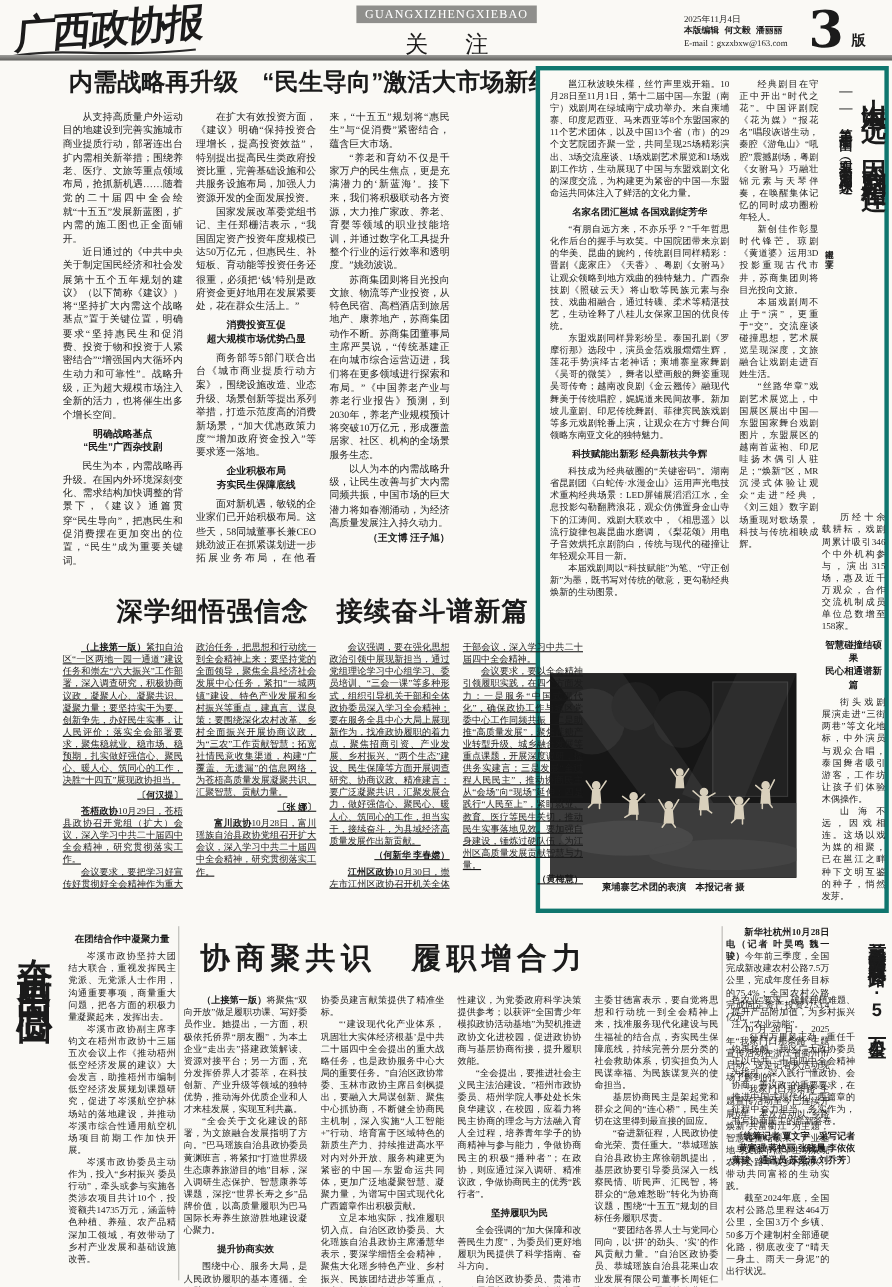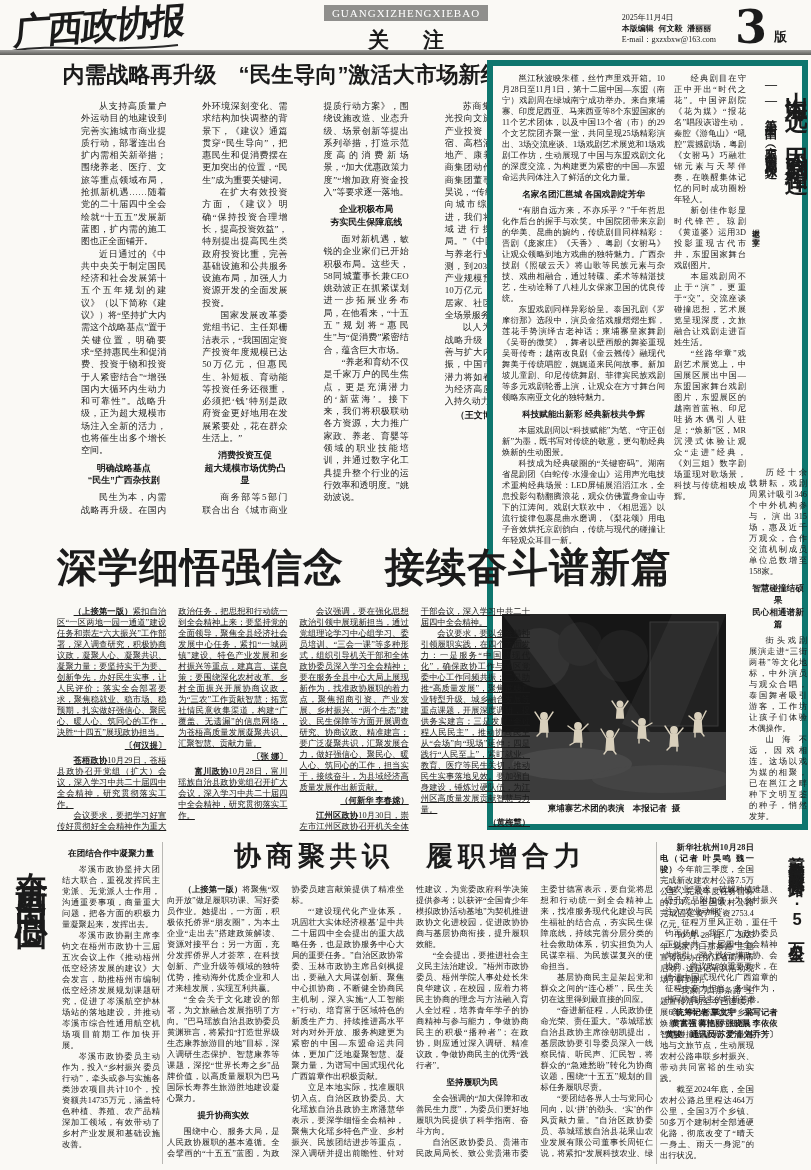--- a/index.html
+++ b/index.html
@@ -5,67 +5,67 @@
   html,body{margin:0;padding:0;background:#d9d8d4;}
   .page{position:relative;width:811px;height:1170px;background:#faf9f5;color:#1b1b1b;overflow:hidden;
         font-family:"Liberation Serif","DejaVu Serif",serif;}
   
   .logo{position:absolute;left:14px;top:2px;font-family:"DejaVu Serif",serif;font-weight:bold;
         font-size:36px;letter-spacing:-2px;transform:rotate(-4deg) skewX(-9deg);white-space:nowrap;}
   .logo-flourish{position:absolute;left:8px;top:42px;width:175px;height:12px;}
   .mast-center{position:absolute;left:300px;top:3px;width:212px;text-align:center;}
   .mast-roman{display:inline-block;background:#8f8f8c;color:#fff;font-size:11px;line-height:14px;
         padding:1px 8px;letter-spacing:1px;font-family:Liberation Serif, serif;}
-  .mast-section{margin-top:5px;font-size:21px;font-weight:bold;letter-spacing:14px;padding-left:14px;
+  .mast-section{margin-top:5px;font-size:21px;font-weight:normal;letter-spacing:14px;padding-left:14px;
         font-family:"Liberation Sans","DejaVu Sans",sans-serif;}
   .mast-info{position:absolute;right:95px;top:12px;font-size:8px;line-height:11px;text-align:left;}
   .mast-info .b{font-weight:bold;font-family:Liberation Mono, monospace;}
   .page-num{position:absolute;right:44px;top:0px;font-family:"DejaVu Serif",serif;font-size:46px;font-weight:bold;}
   .page-ban{position:absolute;right:24px;top:28px;font-size:13px;font-weight:bold;}
   .rule{position:absolute;left:0;right:0;top:50px;height:5px;background:linear-gradient(to bottom,#a0a09d,#5d5d5a);}
   
   .blk{font-size:8.3px;line-height:11px;text-align:justify;margin:0;text-indent:2em;}
   .blk .lead{font-weight:bold;}
   .blk-h{font-weight:bold;text-align:center;text-indent:0;white-space:pre-line;margin:5px 0;
         font-family:"Liberation Sans","DejaVu Sans",sans-serif;font-size:8.6px;line-height:12px;}
   .blk-byline{text-align:right;text-indent:0;font-weight:bold;margin:2px 0 4px 0;}
   
   .top-article{position:absolute;left:57px;top:60px;width:473px;}
   .main-head{font-family:"Liberation Sans","DejaVu Sans",sans-serif;font-weight:bold;font-size:22px;
         text-align:center;margin:0;white-space:nowrap;}
   .top-cols{margin-top:10px;height:420px;column-count:4;column-gap:12px;column-fill:auto;}
-  .top-cols .blk{font-size:9px;line-height:12.3px;margin-left:24px;}
-  
-  .drama-box{position:absolute;left:487px;top:60px;width:321px;height:770px;border:6px solid #0f766e;
+  .top-cols .blk{font-size:9px;line-height:12.3px;}
+  
+  .drama-box{position:absolute;left:487px;top:60px;width:321px;height:770px;border:4px solid #0f766e;
         box-sizing:border-box;background:#fbfaf6;}
   .colA{position:absolute;left:9px;top:7px;width:163px;height:534px;overflow:hidden;}
   .colB{position:absolute;left:181px;top:7px;width:72px;height:534px;overflow:hidden;}
   .colC{position:absolute;left:256px;top:7px;width:58px;height:752px;overflow:hidden;}
   .vh{writing-mode:vertical-rl;text-orientation:upright;height:394px;}
   .vh span{display:block;}
   .vh-main{font-family:"Liberation Sans","DejaVu Sans",sans-serif;font-weight:bold;font-size:23px;letter-spacing:6px;}
   .vh-sub{font-size:12px;font-weight:bold;letter-spacing:2px;margin:4px 3px 0 2px;}
   .vh-by{font-size:8px;padding-top:150px;}
   .photo-wrap{position:absolute;left:9px;top:548px;width:224px;height:186px;background:#111;}
   .photo-cap{position:absolute;left:9px;top:737px;width:224px;text-align:center;font-weight:bold;font-size:8.5px;
-        font-family:Liberation Mono, monospace;}
+        font-family:Liberation Serif, serif;}
   
   .mid-article{position:absolute;left:57px;top:540px;width:473px;}
-  .mid-head{font-family:"Liberation Serif","DejaVu Serif",serif;font-weight:bold;font-size:40px;
+  .mid-head{font-family:"Liberation Serif","DejaVu Serif",serif;font-weight:bold;font-size:24px;
         text-align:center;margin:0;white-space:nowrap;letter-spacing:1px;}
   .mid-cols{margin-top:11px;height:234px;column-count:4;column-gap:12px;column-fill:auto;text-decoration:underline;}
   
   .vr{position:absolute;width:1px;background:#b9b8b4;top:842px;height:322px;}
   .vr1{left:162px;} .vr2{left:656px;}
   .bl-article{position:absolute;left:10px;top:842px;width:150px;height:326px;overflow:hidden;}
   .bl-vhead{float:left;writing-mode:vertical-rl;text-orientation:upright;height:290px;width:44px;margin:4px 8px 4px 0;
         font-family:"Liberation Sans","DejaVu Sans",sans-serif;font-weight:bold;font-size:32px;letter-spacing:8px;}
   .bm-article{position:absolute;left:167px;top:838px;width:486px;}
   .bm-head{font-family:"Liberation Sans","DejaVu Sans",sans-serif;font-weight:bold;font-size:27px;
-        text-align:center;margin:0;letter-spacing:5px;white-space:nowrap;}
+        text-align:left;margin:15px;letter-spacing:5px;white-space:nowrap;}
   .bm-cols{margin-top:10px;height:284px;column-count:4;column-gap:12px;column-fill:auto;}
   .br-article{position:absolute;left:660px;top:842px;width:94px;height:326px;overflow:hidden;}
   .br-vhead{position:absolute;left:760px;top:844px;width:48px;height:324px;writing-mode:vertical-rl;
         text-orientation:upright;font-family:"Liberation Sans","DejaVu Sans",sans-serif;font-weight:bold;
         font-size:16.5px;letter-spacing:2px;}
 </style>
 </head>
 <body>
 
 <div class="page">
@@ -114,27 +114,27 @@
   </section>
 
   <section class="drama-box">
     <div class="colA">
 
     <p class="blk blk-p"><b class="lead"></b><span>邕江秋波映朱槿，丝竹声里戏开箱。10月28日至11月1日，第十二届中国—东盟（南宁）戏剧周在绿城南宁成功举办。来自柬埔寨、印度尼西亚、马来西亚等8个东盟国家的11个艺术团体，以及中国13个省（市）的29个文艺院团齐聚一堂，共同呈现25场精彩演出、3场交流座谈、1场戏剧艺术展览和1场戏剧工作坊，生动展现了中国与东盟戏剧文化的深度交流，为构建更为紧密的中国—东盟命运共同体注入了鲜活的文化力量。</span></p>
         <p class="blk blk-h"><b class="lead"></b><span>名家名团汇邕城 各国戏剧绽芳华</span></p>
         <p class="blk blk-p"><b class="lead"></b><span>“有朋自远方来，不亦乐乎？”千年哲思化作后台的握手与欢笑。中国院团带来京剧的华美、昆曲的婉约，传统剧目同样精彩：晋剧《庞家庄》《天香》、粤剧《女驸马》让观众领略到地方戏曲的独特魅力。广西杂技剧《照破云天》将山歌等民族元素与杂技、戏曲相融合，通过转碟、柔术等精湛技艺，生动诠释了八桂儿女保家卫国的优良传统。</span></p>
         <p class="blk blk-p"><b class="lead"></b><span>东盟戏剧同样异彩纷呈。泰国孔剧《罗摩衍那》选段中，演员金箔戏服熠熠生辉，莲花手势演绎古老神话；柬埔寨皇家舞剧《吴哥的微笑》，舞者以壁画般的舞姿重现吴哥传奇；越南改良剧《金云翘传》融现代舞美于传统唱腔，娓娓道来民间故事。新加坡儿童剧、印尼传统舞剧、菲律宾民族戏剧等多元戏剧轮番上演，让观众在方寸舞台间领略东南亚文化的独特魅力。</span></p>
         <p class="blk blk-h"><b class="lead"></b><span>科技赋能出新彩 经典新枝共争辉</span></p>
+        <p class="blk blk-p"><b class="lead"></b><span>科技成为经典破圈的“关键密码”。湖南省昆剧团《白蛇传·水漫金山》运用声光电技术重构经典场景：LED屏铺展滔滔江水，全息投影勾勒翻腾浪花，观众仿佛置身金山寺下的江涛间。戏剧大联欢中，《相思遥》以流行旋律包裹昆曲水磨调，《梨花颂》用电子音效烘托京剧韵白，传统与现代的碰撞让年轻观众耳目一新。</span></p>
         <p class="blk blk-p"><b class="lead"></b><span>本届戏剧周以“科技赋能”为笔、“守正创新”为墨，既书写对传统的敬意，更勾勒经典焕新的生动图景。</span></p>
-        <p class="blk blk-p"><b class="lead"></b><span>科技成为经典破圈的“关键密码”。湖南省昆剧团《白蛇传·水漫金山》运用声光电技术重构经典场景：LED屏铺展滔滔江水，全息投影勾勒翻腾浪花，观众仿佛置身金山寺下的江涛间。戏剧大联欢中，《相思遥》以流行旋律包裹昆曲水磨调，《梨花颂》用电子音效烘托京剧韵白，传统与现代的碰撞让年轻观众耳目一新。</span></p>
       </div>
     <div class="colB">
 
     <p class="blk blk-p"><b class="lead"></b><span>经典剧目在守正中开出“时代之花”。中国评剧院《花为媒》“报花名”唱段诙谐生动，秦腔《游龟山》“吼腔”震撼剧场，粤剧《女驸马》巧融壮锦元素与天琴伴奏，在唤醒集体记忆的同时成功圈粉年轻人。</span></p>
-        <p class="blk blk-p"><b class="lead"></b><span>新创佳作彰显时代锋芒。琼剧《黄道婆》运用3D投影重现古代市井，东盟国家舞台戏剧图片。</span></p>
+        <p class="blk blk-p"><b class="lead"></b><span>新创佳作彰显时代锋芒。琼剧《黄道婆》运用3D投影重现古代市井，苏商集团则将目光投向文旅。</span></p>
         <p class="blk blk-p"><b class="lead"></b><span>本届戏剧周不止于“演”，更重于“交”。交流座谈碰撞思想，艺术展览呈现深度，文旅融合让戏剧走进百姓生活。</span></p>
         <p class="blk blk-p"><b class="lead"></b><span>“丝路华章”戏剧艺术展览上，中国展区展出中国—东盟国家舞台戏剧图片，东盟展区的越南首蓝袍、印尼哇扬木偶引人驻足；“焕新”区，MR沉浸式体验让观众“走进”经典，《刘三姐》数字剧场重现对歌场景，科技与传统相映成辉。</span></p>
       </div>
     <div class="colC">
       <div class="vh">
         <span class="vh-main">山海不远 因戏剧相连</span>
         <span class="vh-sub">——第十二届中国—东盟（南宁）戏剧周综述</span>
         <span class="vh-by">本报记者 覃文宇</span>
       </div>
       <div>

